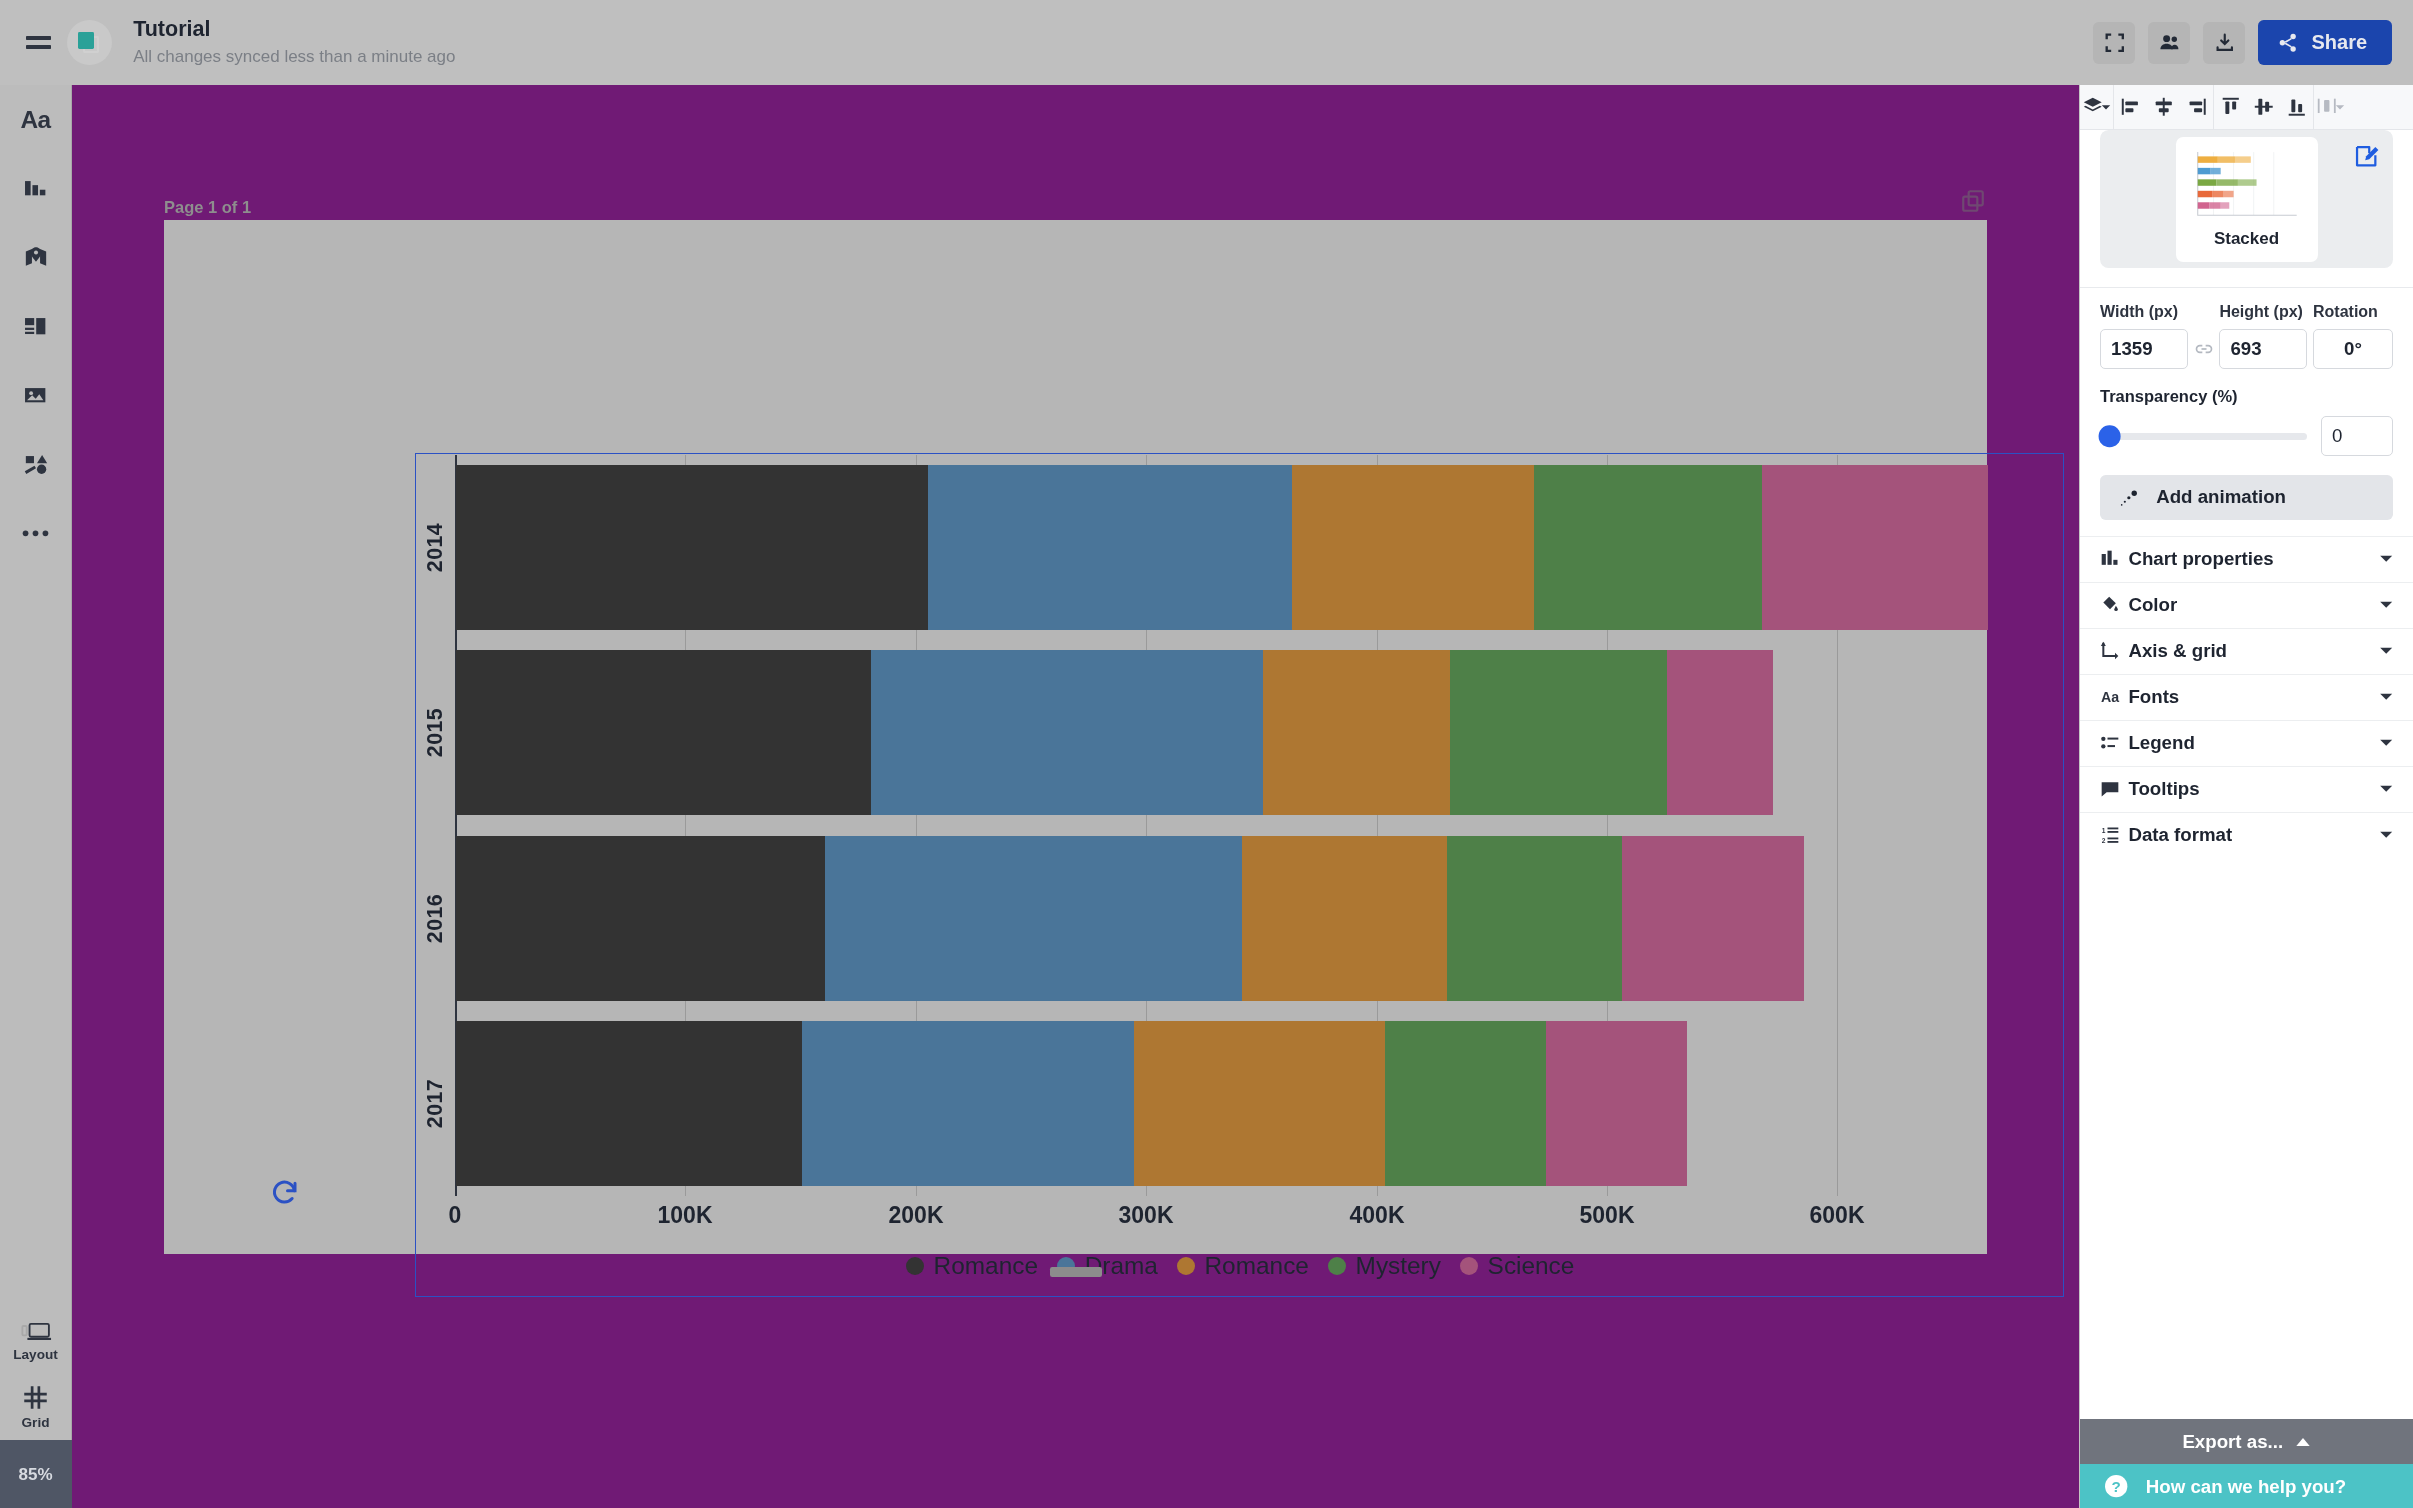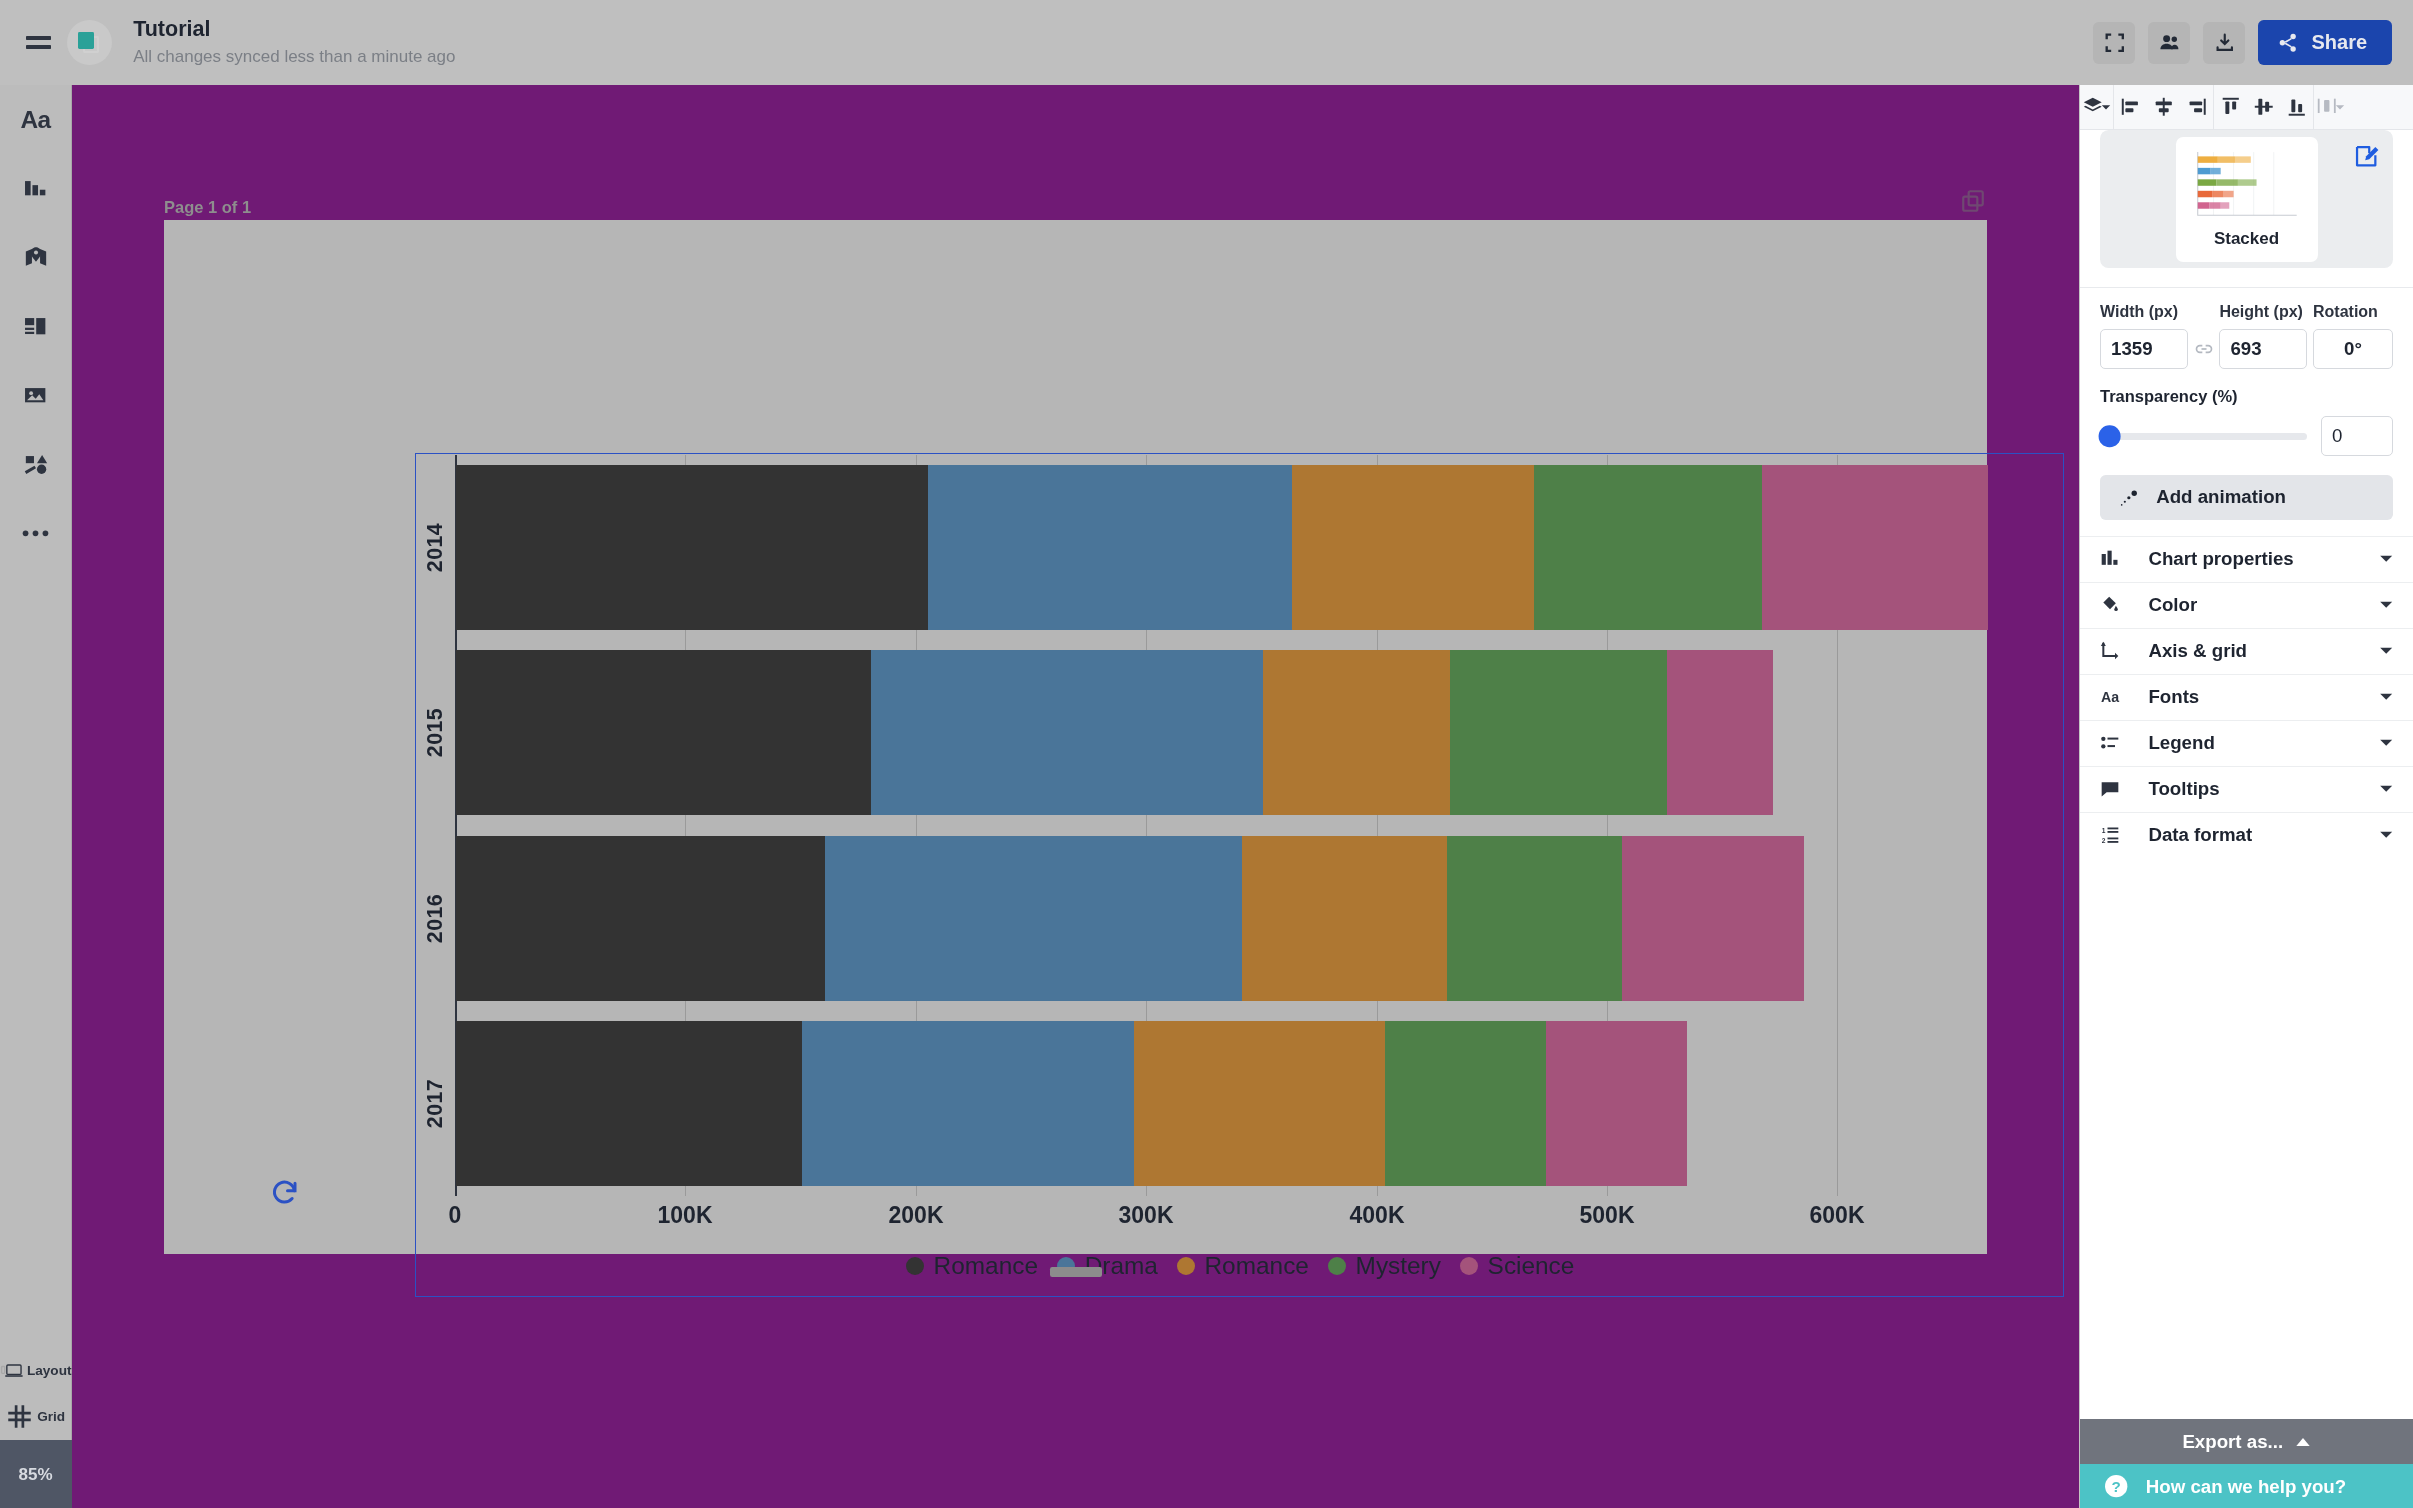--- a/index.html
+++ b/index.html
@@ -61,21 +61,21 @@
     position: absolute; left: 0; top: 85px; width: 72px; height: 1424px;
     background: #bcbcbc; border-right: 0.7px solid #a8a8a8;
     display: flex; flex-direction: column; align-items: center;
   }
   .side-item {
     width: 72px; height: 69px; display: flex; align-items: center;
     justify-content: center; cursor: pointer; color: #2e3440;
   }
   .side-spacer { flex: 1; }
   .side-tool {
-    width: 72px; display: flex; flex-direction: row; align-items: center;
+    width: 72px; display: flex; flex-direction: column; align-items: center;
     justify-content: center; gap: 4.3px; padding: 11.5px 0 10px; cursor: pointer;
   }
   .side-tool .lbl { font-size: 13.6px; font-weight: 700; color: #2e3440; }
   .zoom-chip {
     width: 72px; height: 69px; background: #4f5665; color: #d7dae0;
     display: flex; align-items: center; justify-content: center;
     font-size: 17px; font-weight: 600; cursor: pointer;
   }
 
   
@@ -222,21 +222,21 @@
     font-size: 18.7px; font-weight: 700; color: #1e2430; cursor: pointer; border: none;
     font-family: "Liberation Sans", sans-serif;
   }
 
   .acc-list { margin-top: 16px; }
   .acc-row {
     height: 46px; display: flex; align-items: center; padding: 0 20px;
     border-top: 0.7px solid #eceef0; cursor: pointer;
   }
   .acc-icon { width: 24.4px; display: flex; align-items: center; color: #2e3440; }
-  .acc-label { font-size: 18.7px; font-weight: 600; color: #1e2430; margin-left: 24px; }
+  .acc-label { font-size: 18.7px; font-weight: 600; color: #1e2430; margin-left: 4px; }
   .acc-caret { margin-left: auto; color: #2e3440; }
 
   .rpanel-spacer { flex: 1; }
   .export-bar {
     height: 45px; background: #70747d; color: #fff; display: flex;
     align-items: center; justify-content: center; gap: 11.5px;
     font-size: 18.7px; font-weight: 700; cursor: pointer;
   }
   .help-bar {
     height: 45px; background: #4cc3c6; color: #fff; display: flex;

